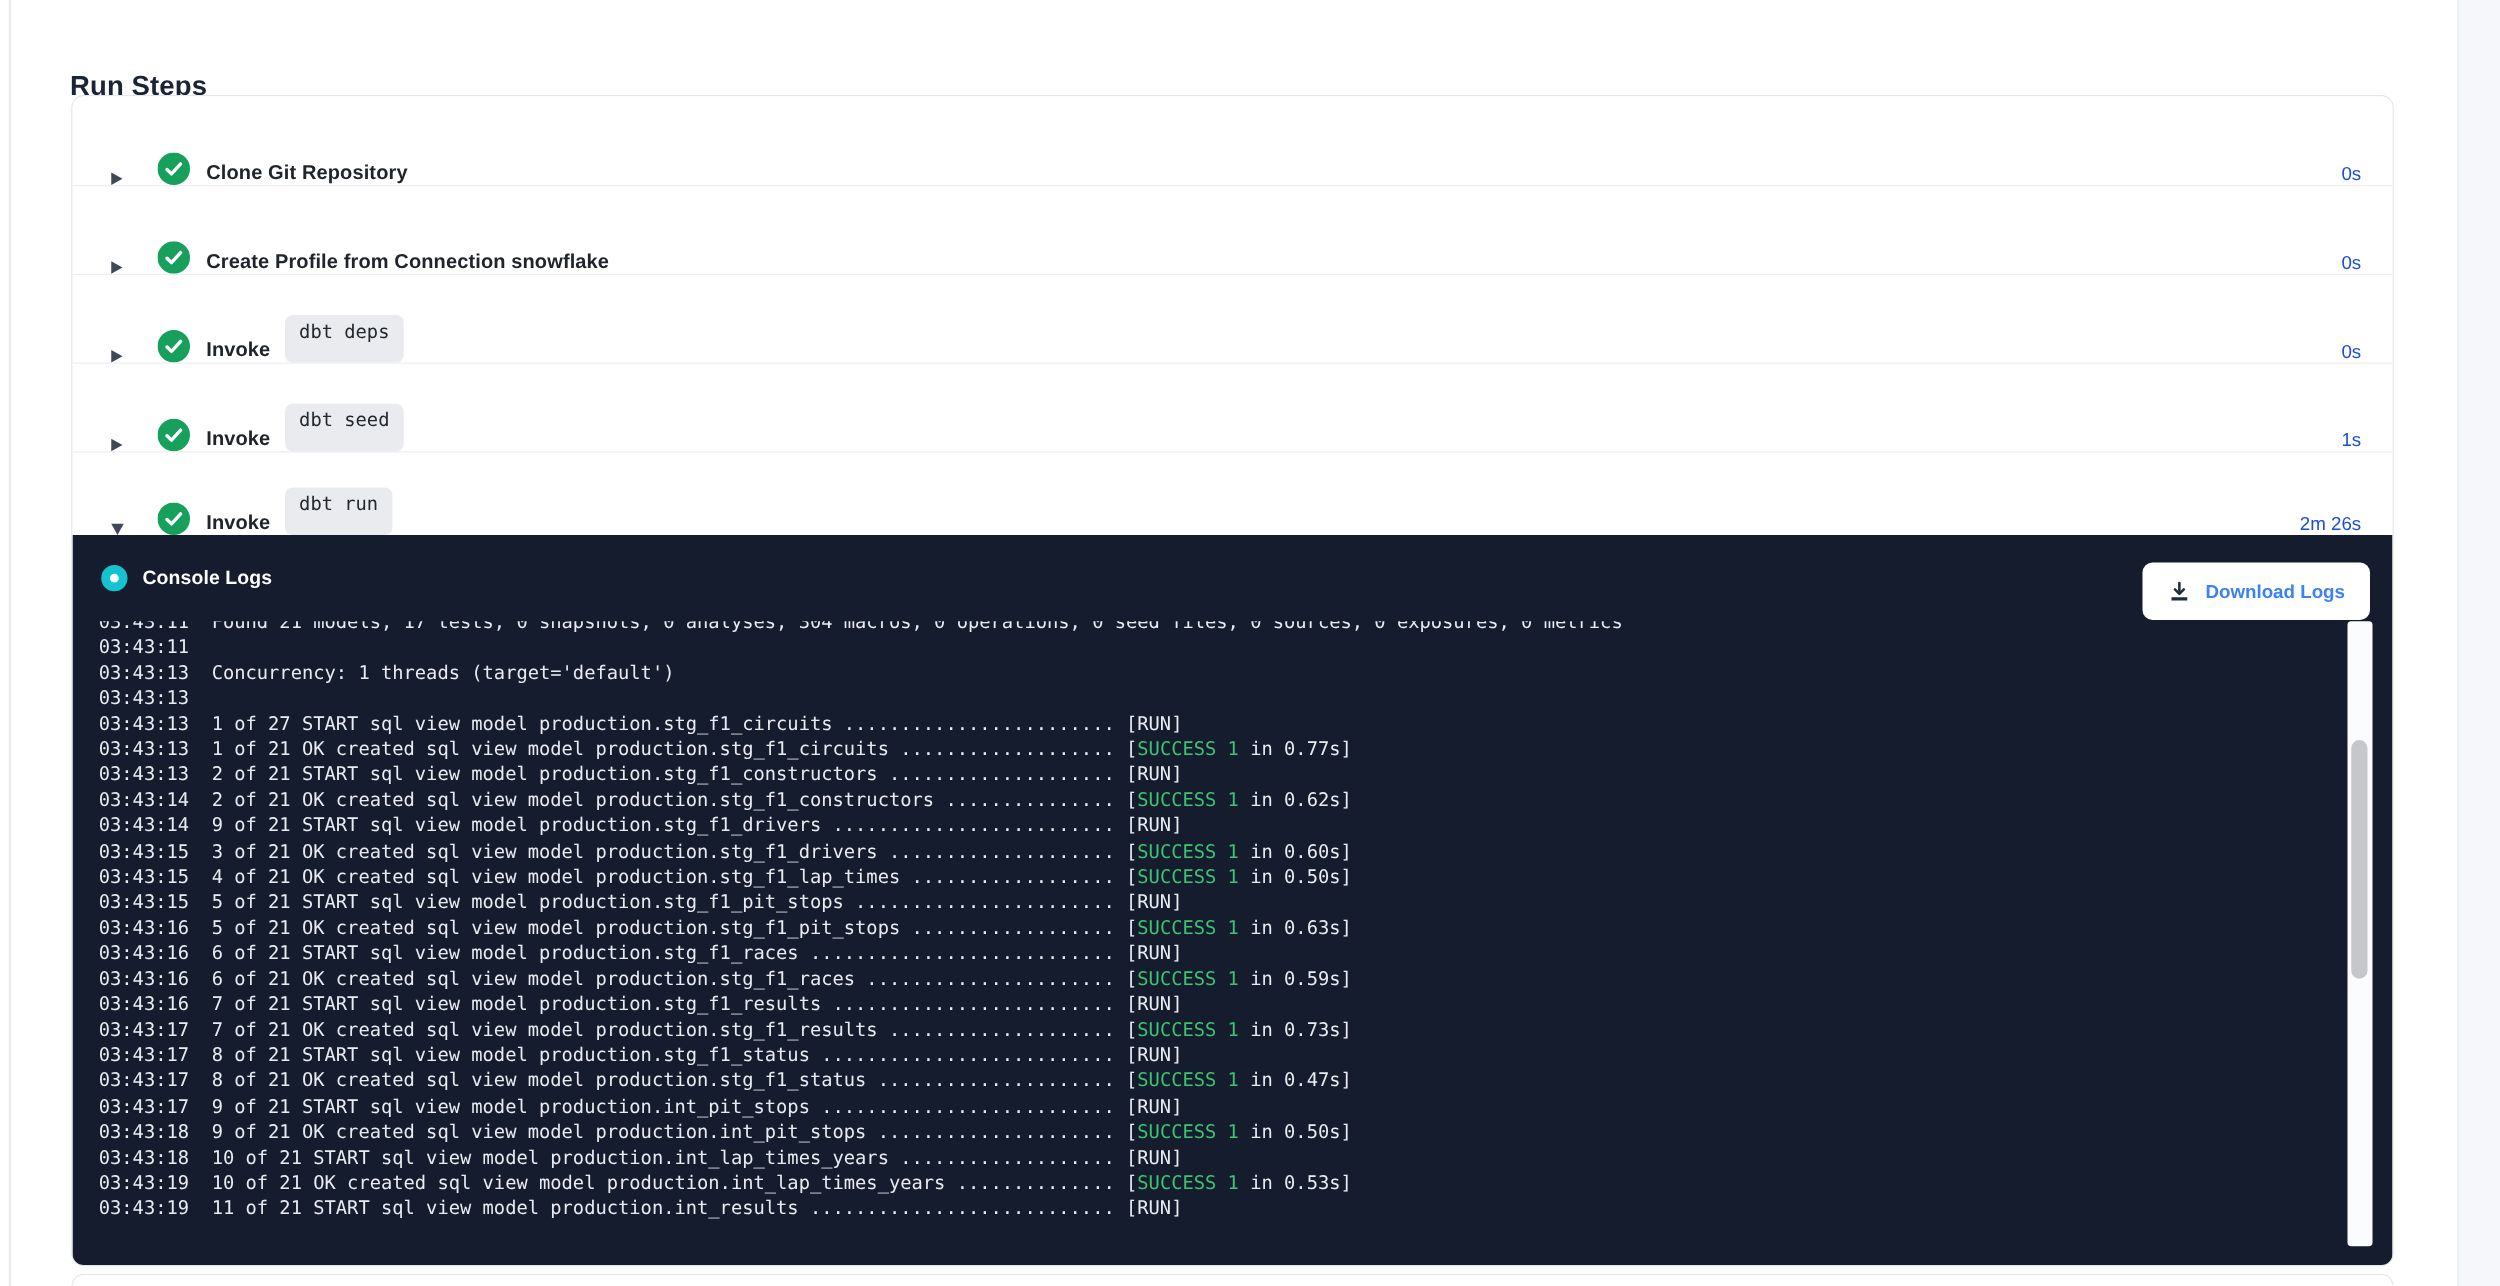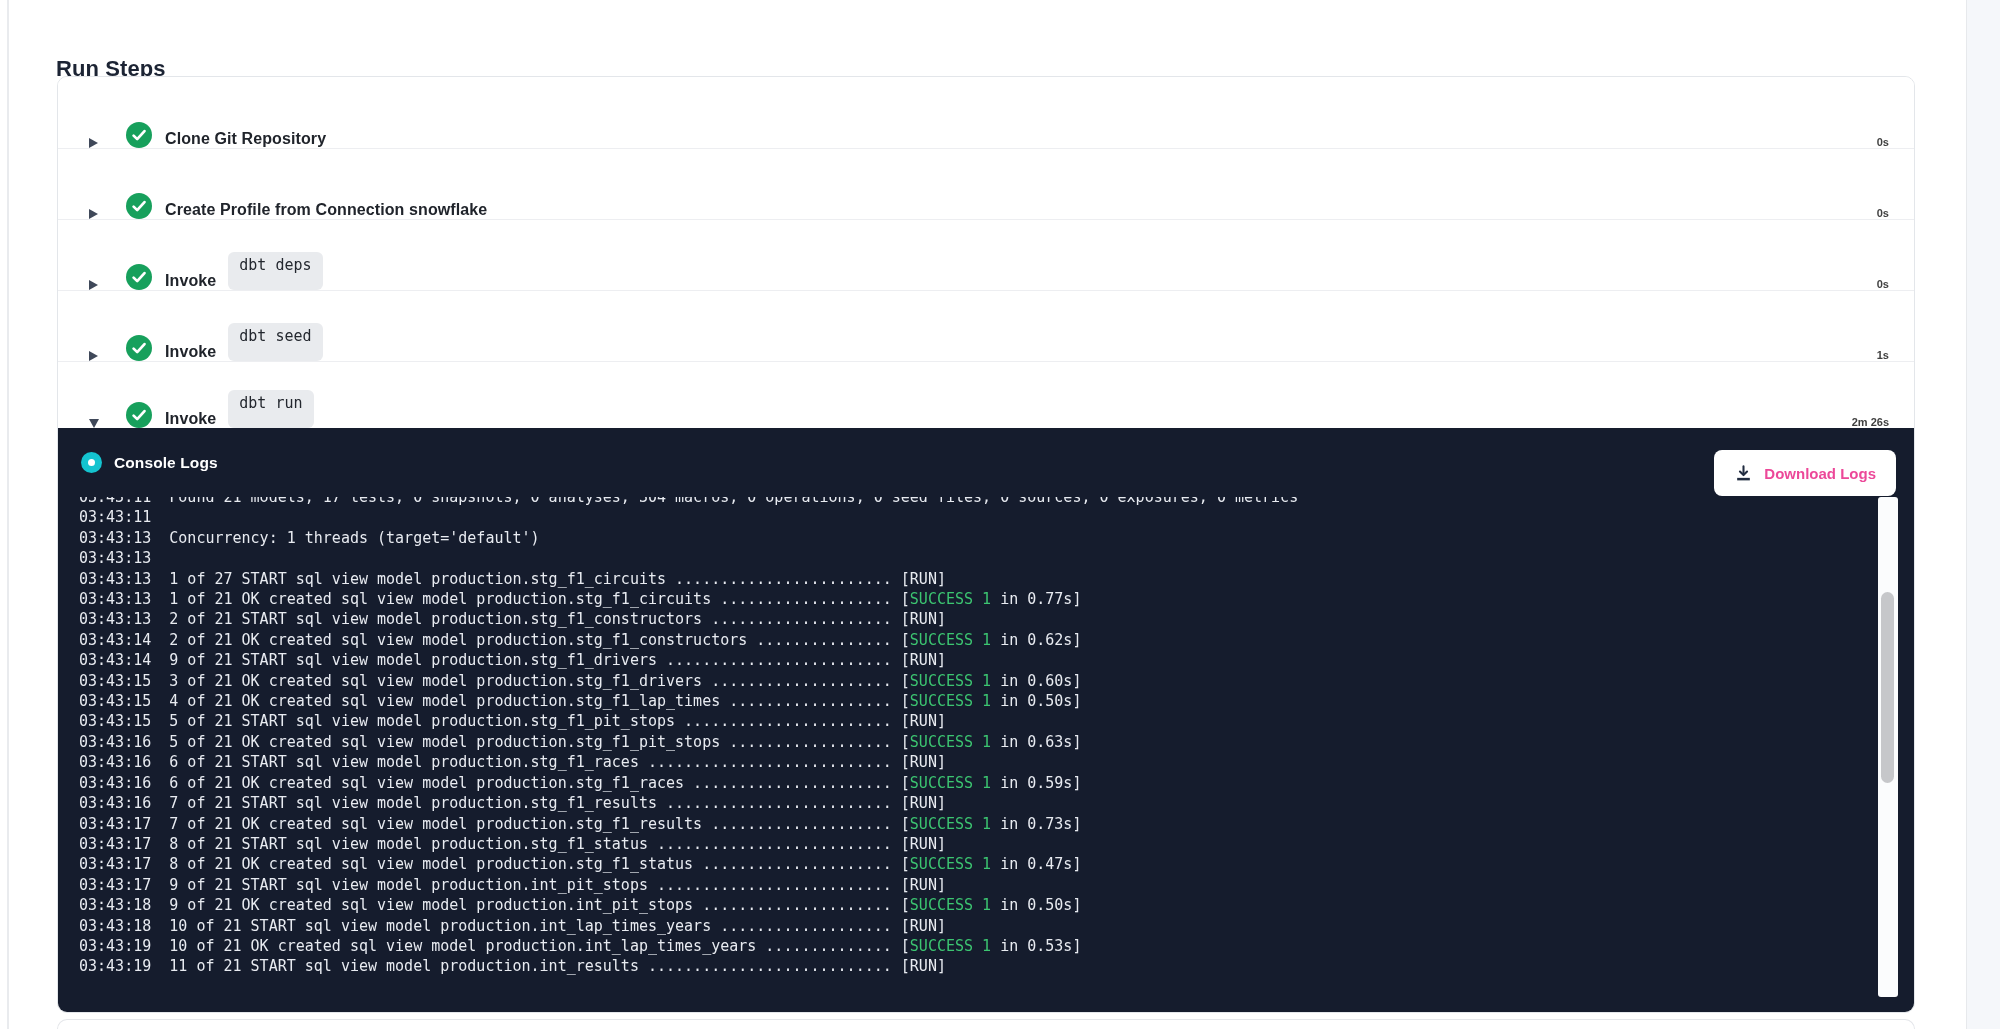--- a/index.html
+++ b/index.html
@@ -48,21 +48,21 @@
   .check{width:26px;height:26px;margin-left:25px;flex:0 0 auto;display:block;}
   .step-label{
     margin-left:13px;font-size:16px;font-weight:700;color:#20242b;letter-spacing:.1px;
   }
   .chip{
     margin-left:12px;font-family:"DejaVu Sans Mono",monospace;font-size:15px;
     color:#23272e;background:#e9ebee;border-radius:6px;padding:4px 11px 16px 11px;
     line-height:1.2;
   }
   .duration{
-    margin-left:auto;font-size:11px;color:#404040;font-weight:700;
+    margin-left:auto;font-size:15px;color:#1d4ed8;font-weight:400;
   }
   .console{
     position:relative;width:100%;height:627px;background:var(--panel);
   }
   .controls{position:absolute;left:0;top:0;right:0;height:69px;}
   .radio-group{
     position:absolute;top:0;display:flex;align-items:center;height:69px;cursor:pointer;
   }
   .radio-group.g1{left:23px;}
   .radio-group.g2{left:183px;}
@@ -71,21 +71,21 @@
   .radio.on::after{
     content:"";position:absolute;left:7px;top:7px;width:7px;height:7px;
     border-radius:50%;background:#ffffff;
   }
   .radio.off{background:#414b5e;border:2px solid #8e98a9;}
   .radio-label{margin-left:12px;font-size:15.5px;font-weight:700;color:#ffffff;letter-spacing:.1px;}
   .download{
     position:absolute;right:18px;top:22px;height:46px;
     display:flex;align-items:center;gap:11px;
     background:#ffffff;border:none;border-radius:8px;padding:0 20px;
-    font-family:"Liberation Sans",sans-serif;font-size:15px;font-weight:600;color:#ec4899;
+    font-family:"Liberation Sans",sans-serif;font-size:15px;font-weight:600;color:#3b82f6;
     cursor:pointer;
   }
   .log{
     position:absolute;left:21px;top:69px;width:1790px;height:500px;overflow:hidden;
     font-family:"DejaVu Sans Mono",monospace;font-size:15px;line-height:20.4px;
     color:#e8ebf1;
   }
   .log-inner{margin-top:-10px;}
   .log-line{white-space:pre;}
   .log-line .grn{color:var(--loggreen);}

